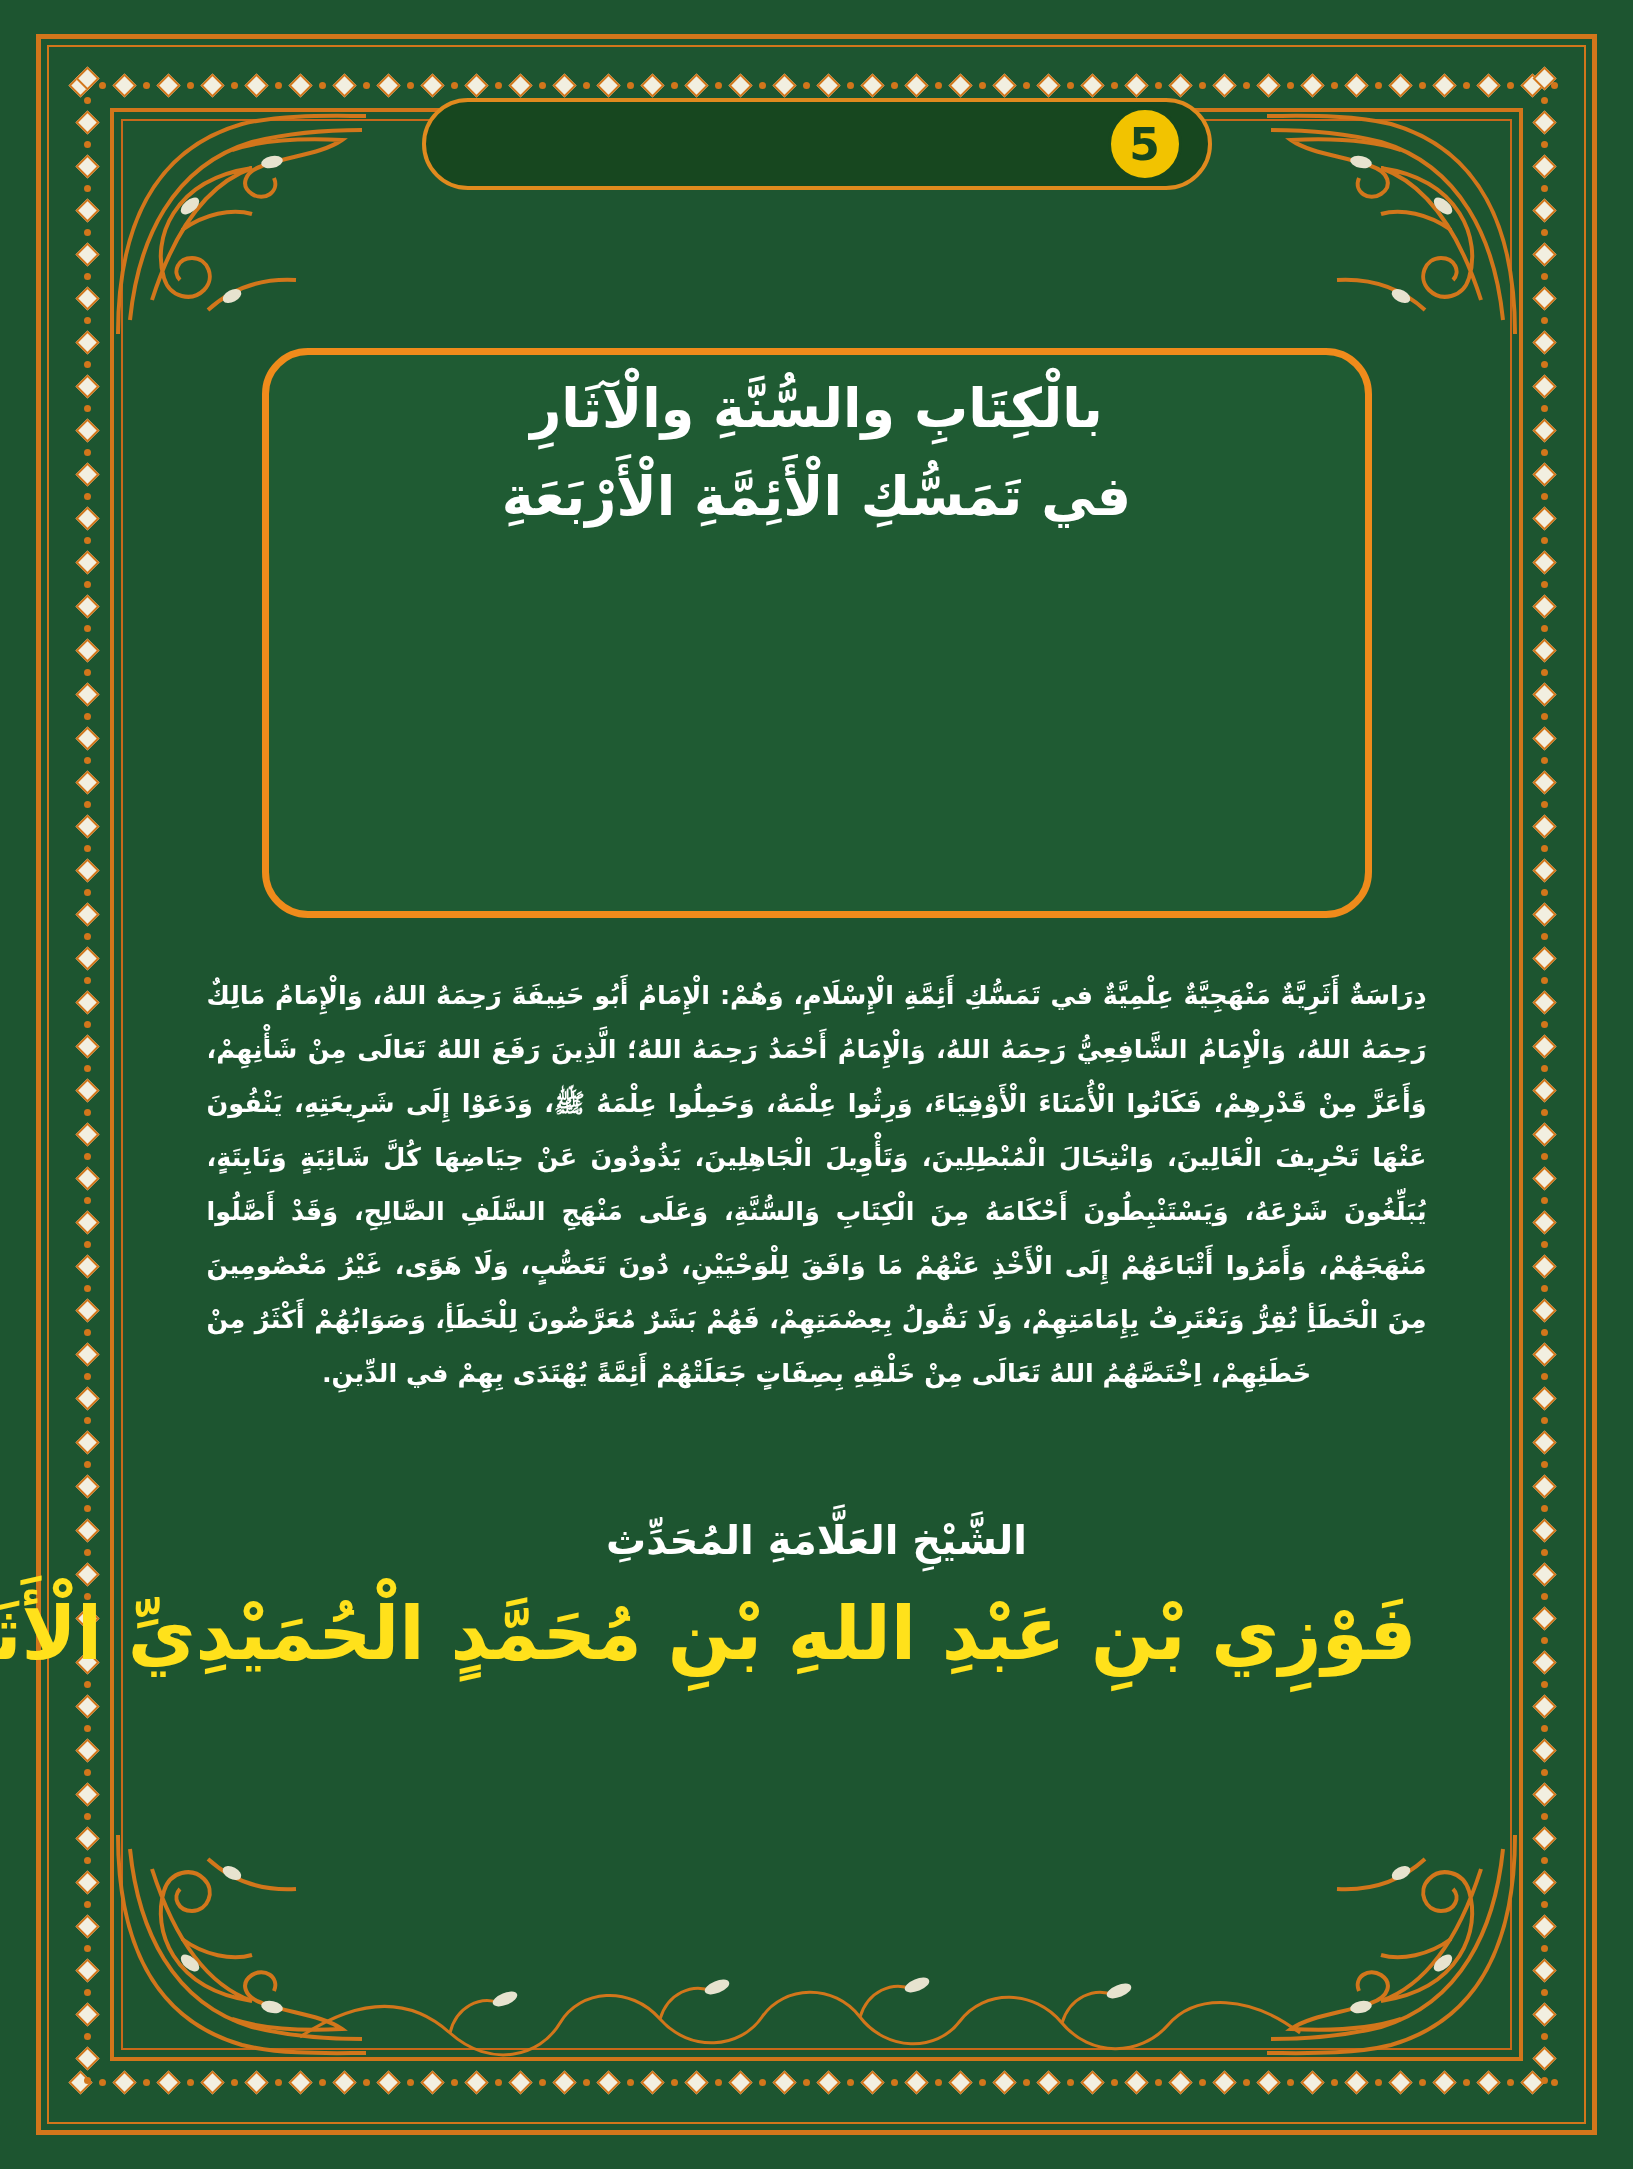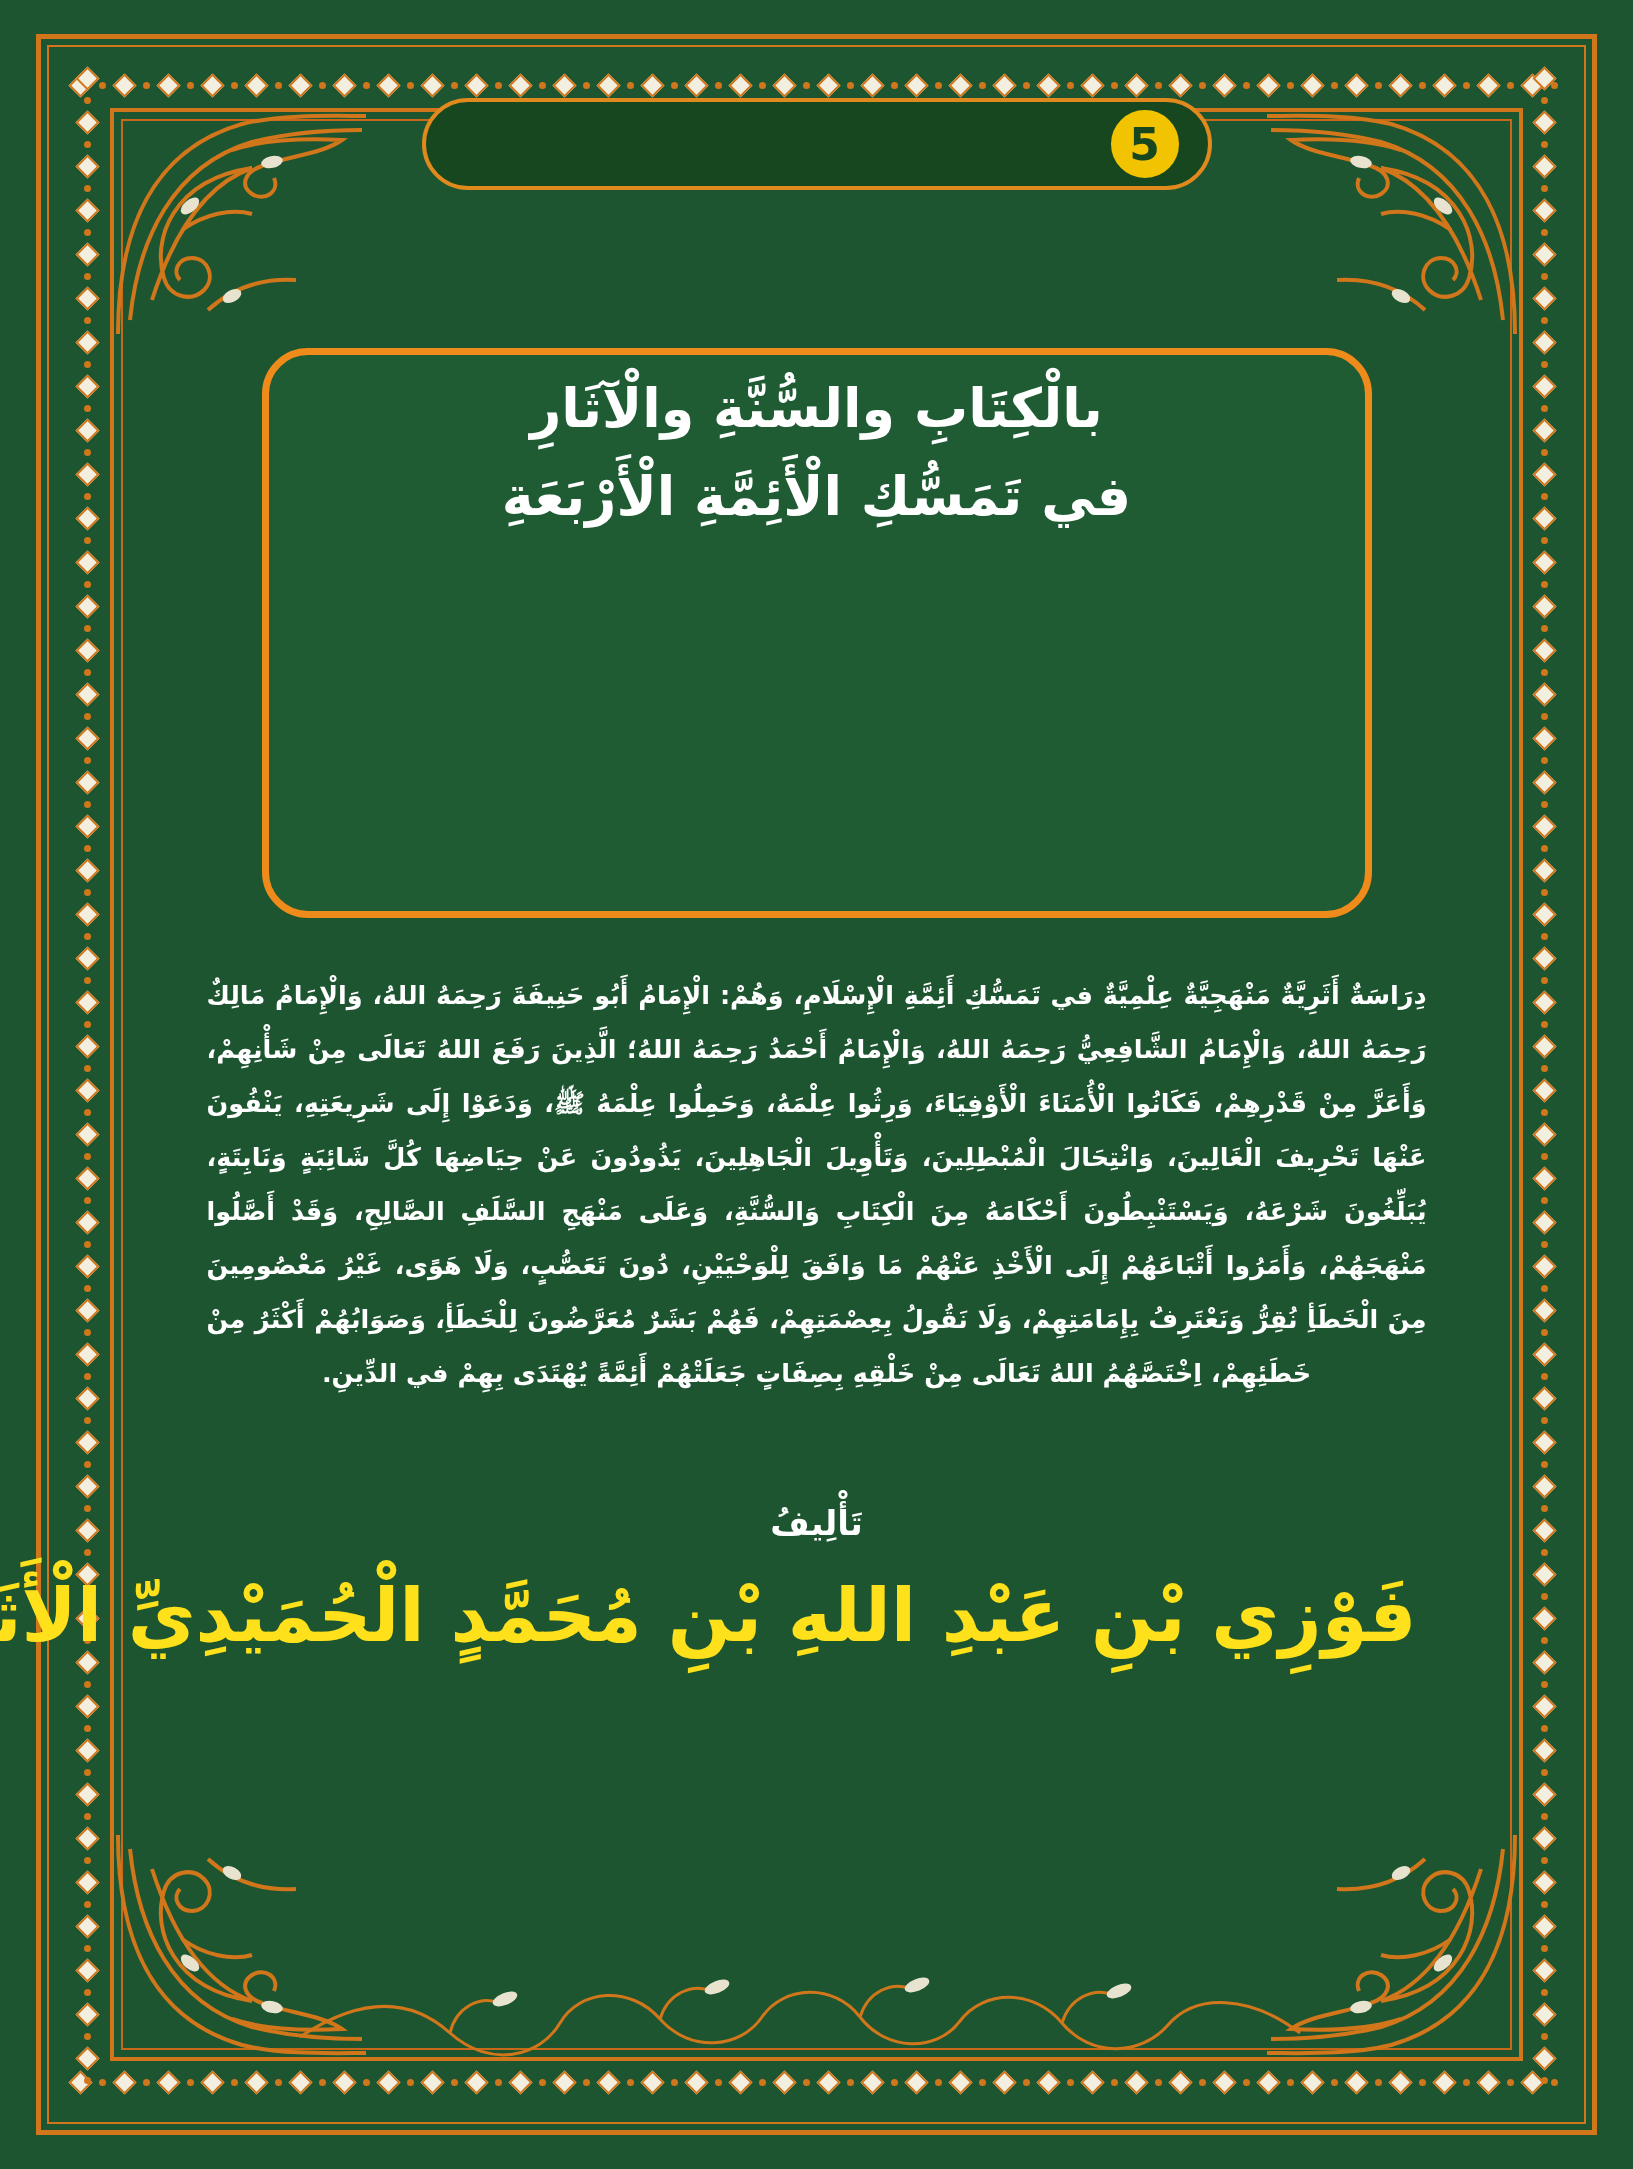--- a/index.html
+++ b/index.html
@@ -660,17 +660,17 @@
   </div>
 
   <div class="title-box">
     <div class="subtitle" style="margin-top:-6px;">بالْكِتَابِ والسُّنَّةِ والْآثَارِ</div>
     <div class="subtitle">في تَمَسُّكِ الْأَئِمَّةِ الْأَرْبَعَةِ</div>
   </div>
 
   <div class="desc">دِرَاسَةٌ أَثَرِيَّةٌ مَنْهَجِيَّةٌ عِلْمِيَّةٌ في تَمَسُّكِ أَئِمَّةِ الْإِسْلَامِ، وَهُمْ: الْإِمَامُ أَبُو حَنِيفَةَ رَحِمَهُ اللهُ، وَالْإِمَامُ مَالِكٌ رَحِمَهُ اللهُ، وَالْإِمَامُ الشَّافِعِيُّ رَحِمَهُ اللهُ، وَالْإِمَامُ أَحْمَدُ رَحِمَهُ اللهُ؛ الَّذِينَ رَفَعَ اللهُ تَعَالَى مِنْ شَأْنِهِمْ، وَأَعَزَّ مِنْ قَدْرِهِمْ، فَكَانُوا الْأُمَنَاءَ الْأَوْفِيَاءَ، وَرِثُوا عِلْمَهُ، وَحَمِلُوا عِلْمَهُ ﷺ، وَدَعَوْا إِلَى شَرِيعَتِهِ، يَنْفُونَ عَنْهَا تَحْرِيفَ الْغَالِينَ، وَانْتِحَالَ الْمُبْطِلِينَ، وَتَأْوِيلَ الْجَاهِلِينَ، يَذُودُونَ عَنْ حِيَاضِهَا كُلَّ شَائِبَةٍ وَنَابِتَةٍ، يُبَلِّغُونَ شَرْعَهُ، وَيَسْتَنْبِطُونَ أَحْكَامَهُ مِنَ الْكِتَابِ وَالسُّنَّةِ، وَعَلَى مَنْهَجِ السَّلَفِ الصَّالِحِ، وَقَدْ أَصَّلُوا مَنْهَجَهُمْ، وَأَمَرُوا أَتْبَاعَهُمْ إِلَى الْأَخْذِ عَنْهُمْ مَا وَافَقَ لِلْوَحْيَيْنِ، دُونَ تَعَصُّبٍ، وَلَا هَوًى، غَيْرُ مَعْصُومِينَ مِنَ الْخَطَأِ نُقِرُّ وَنَعْتَرِفُ بِإِمَامَتِهِمْ، وَلَا نَقُولُ بِعِصْمَتِهِمْ، فَهُمْ بَشَرٌ مُعَرَّضُونَ لِلْخَطَأِ، وَصَوَابُهُمْ أَكْثَرُ مِنْ خَطَئِهِمْ، اِخْتَصَّهُمُ اللهُ تَعَالَى مِنْ خَلْقِهِ بِصِفَاتٍ جَعَلَتْهُمْ أَئِمَّةً يُهْتَدَى بِهِمْ في الدِّينِ.</div>
 
   <div class="author-block">
-    <div class="author-label">تَأْلِيفُ</div>
+    <div class="author-honorific">الشَّيْخِ العَلَّامَةِ المُحَدِّثِ</div>
     <div class="author-name">فَوْزِي بْنِ عَبْدِ اللهِ بْنِ مُحَمَّدٍ الْحُمَيْدِيِّ الْأَثَرِيِّ</div>
   </div>
 
 </div>
 
 </body></html>

